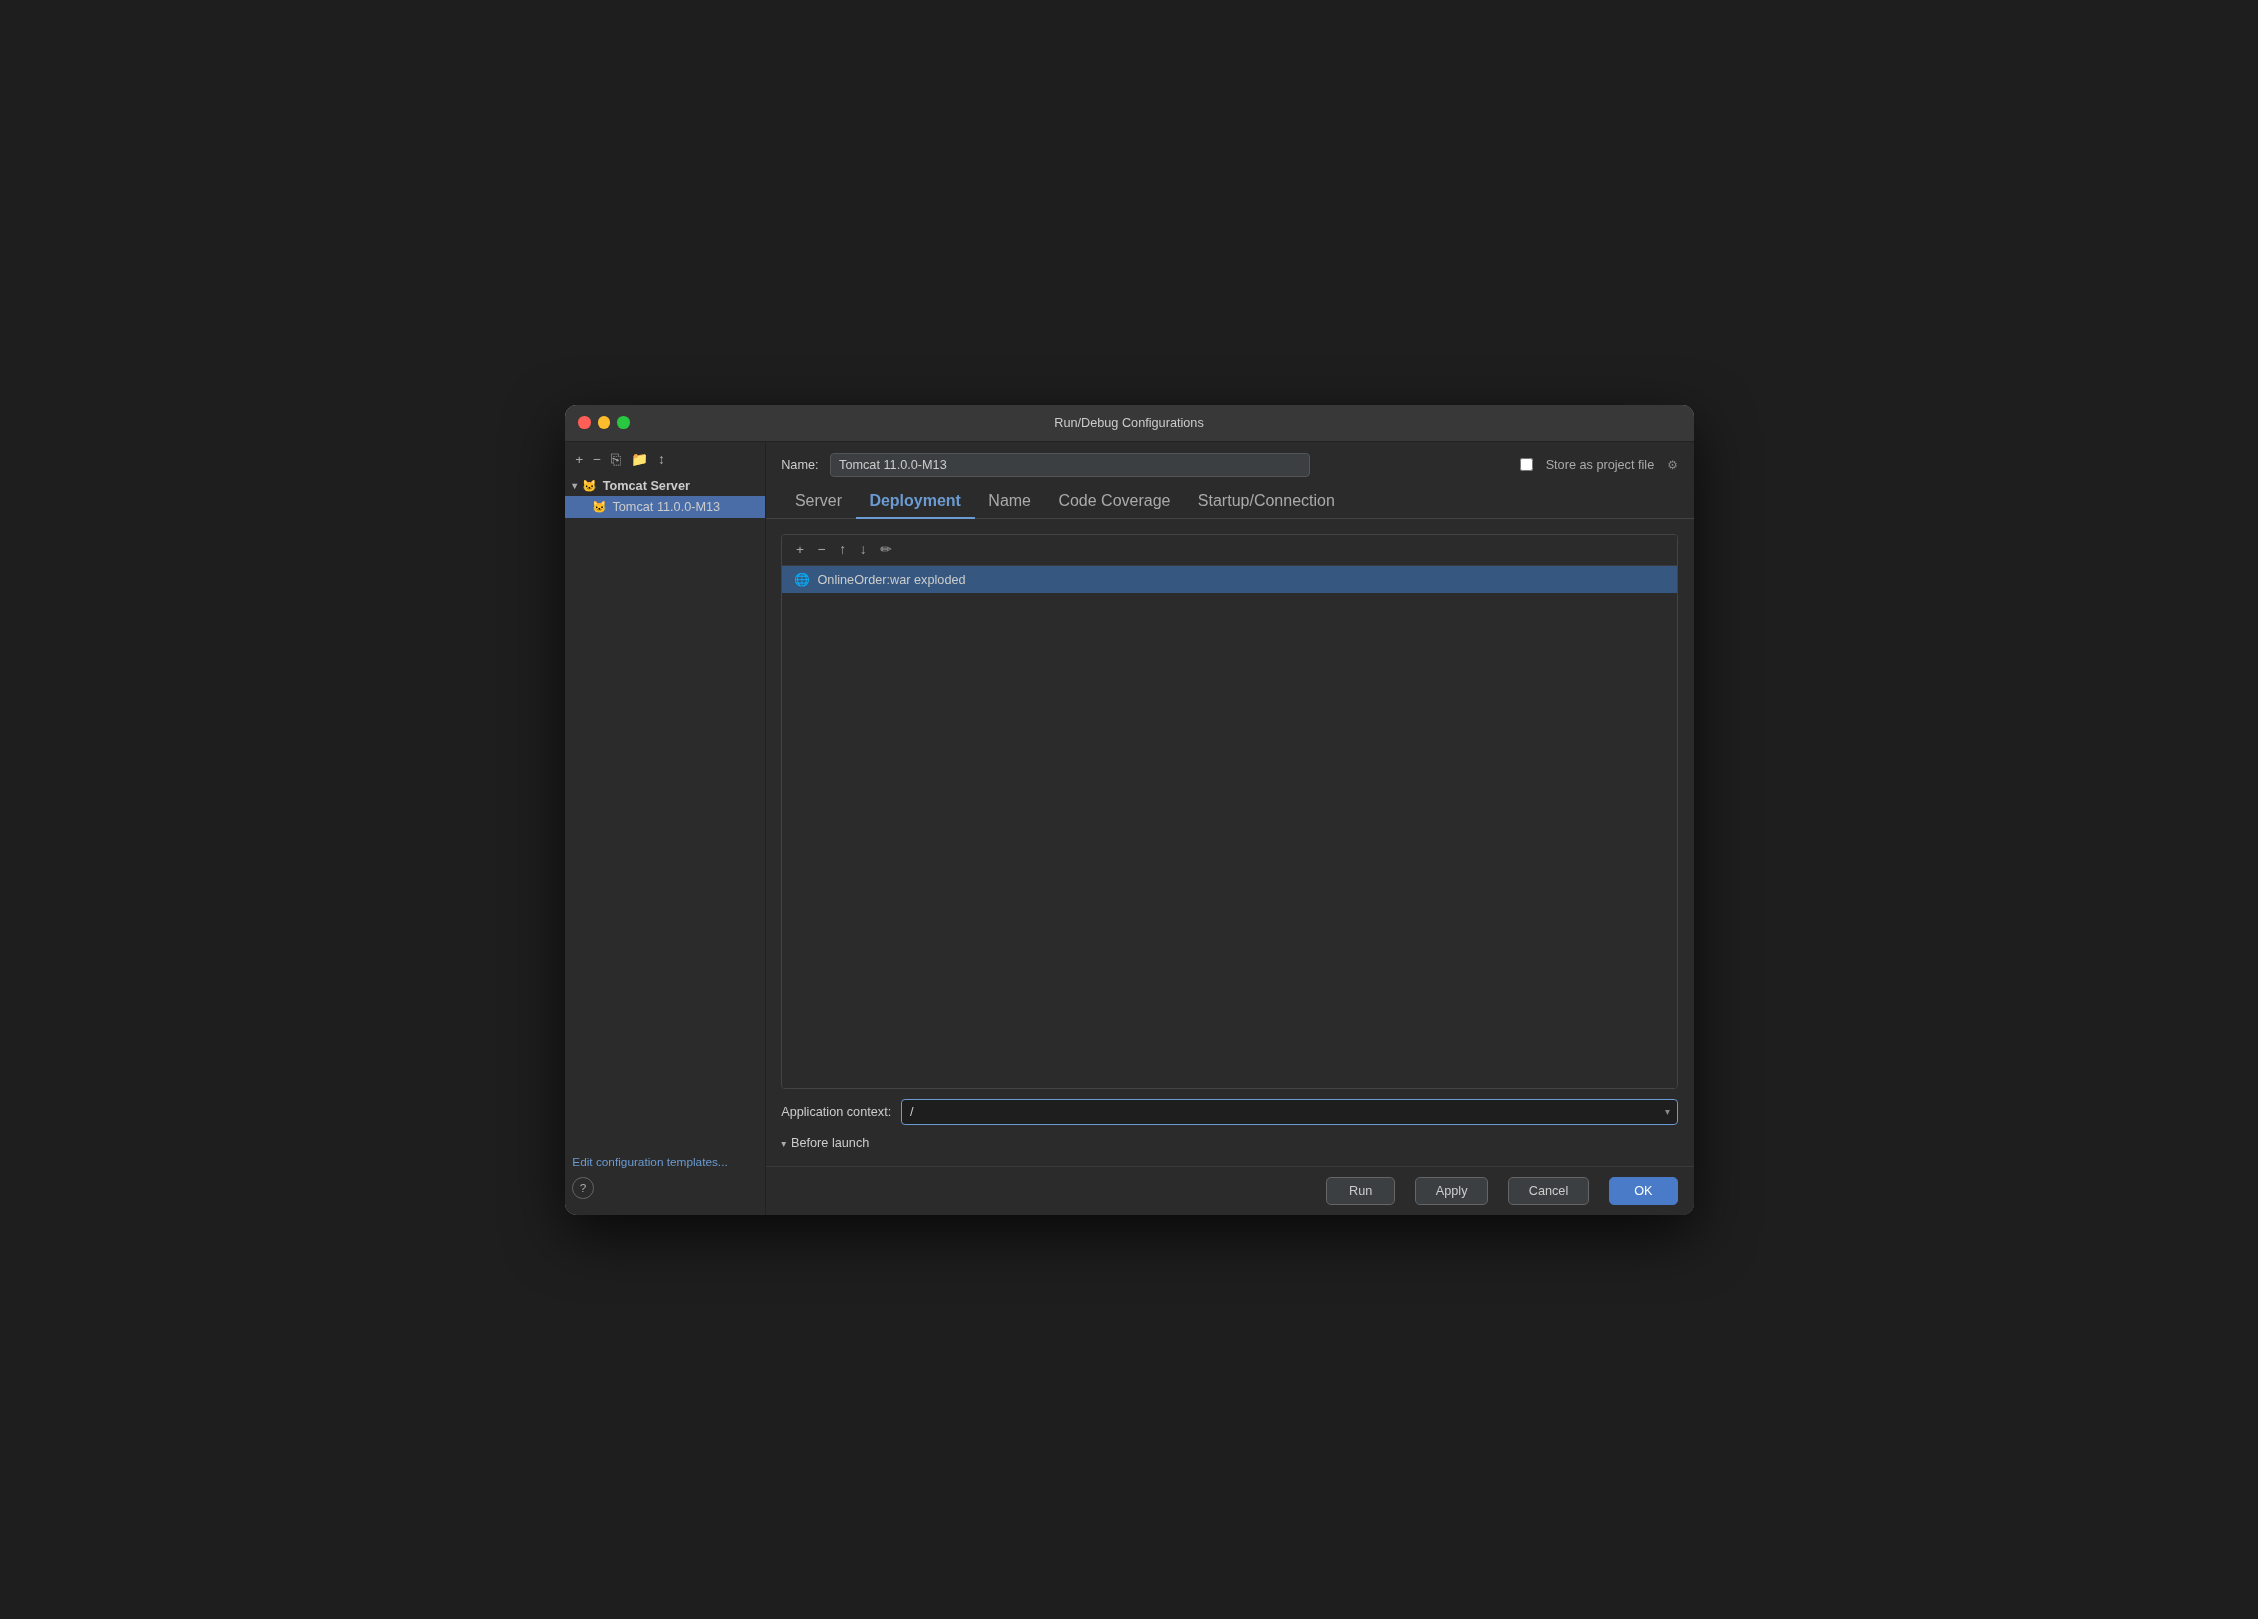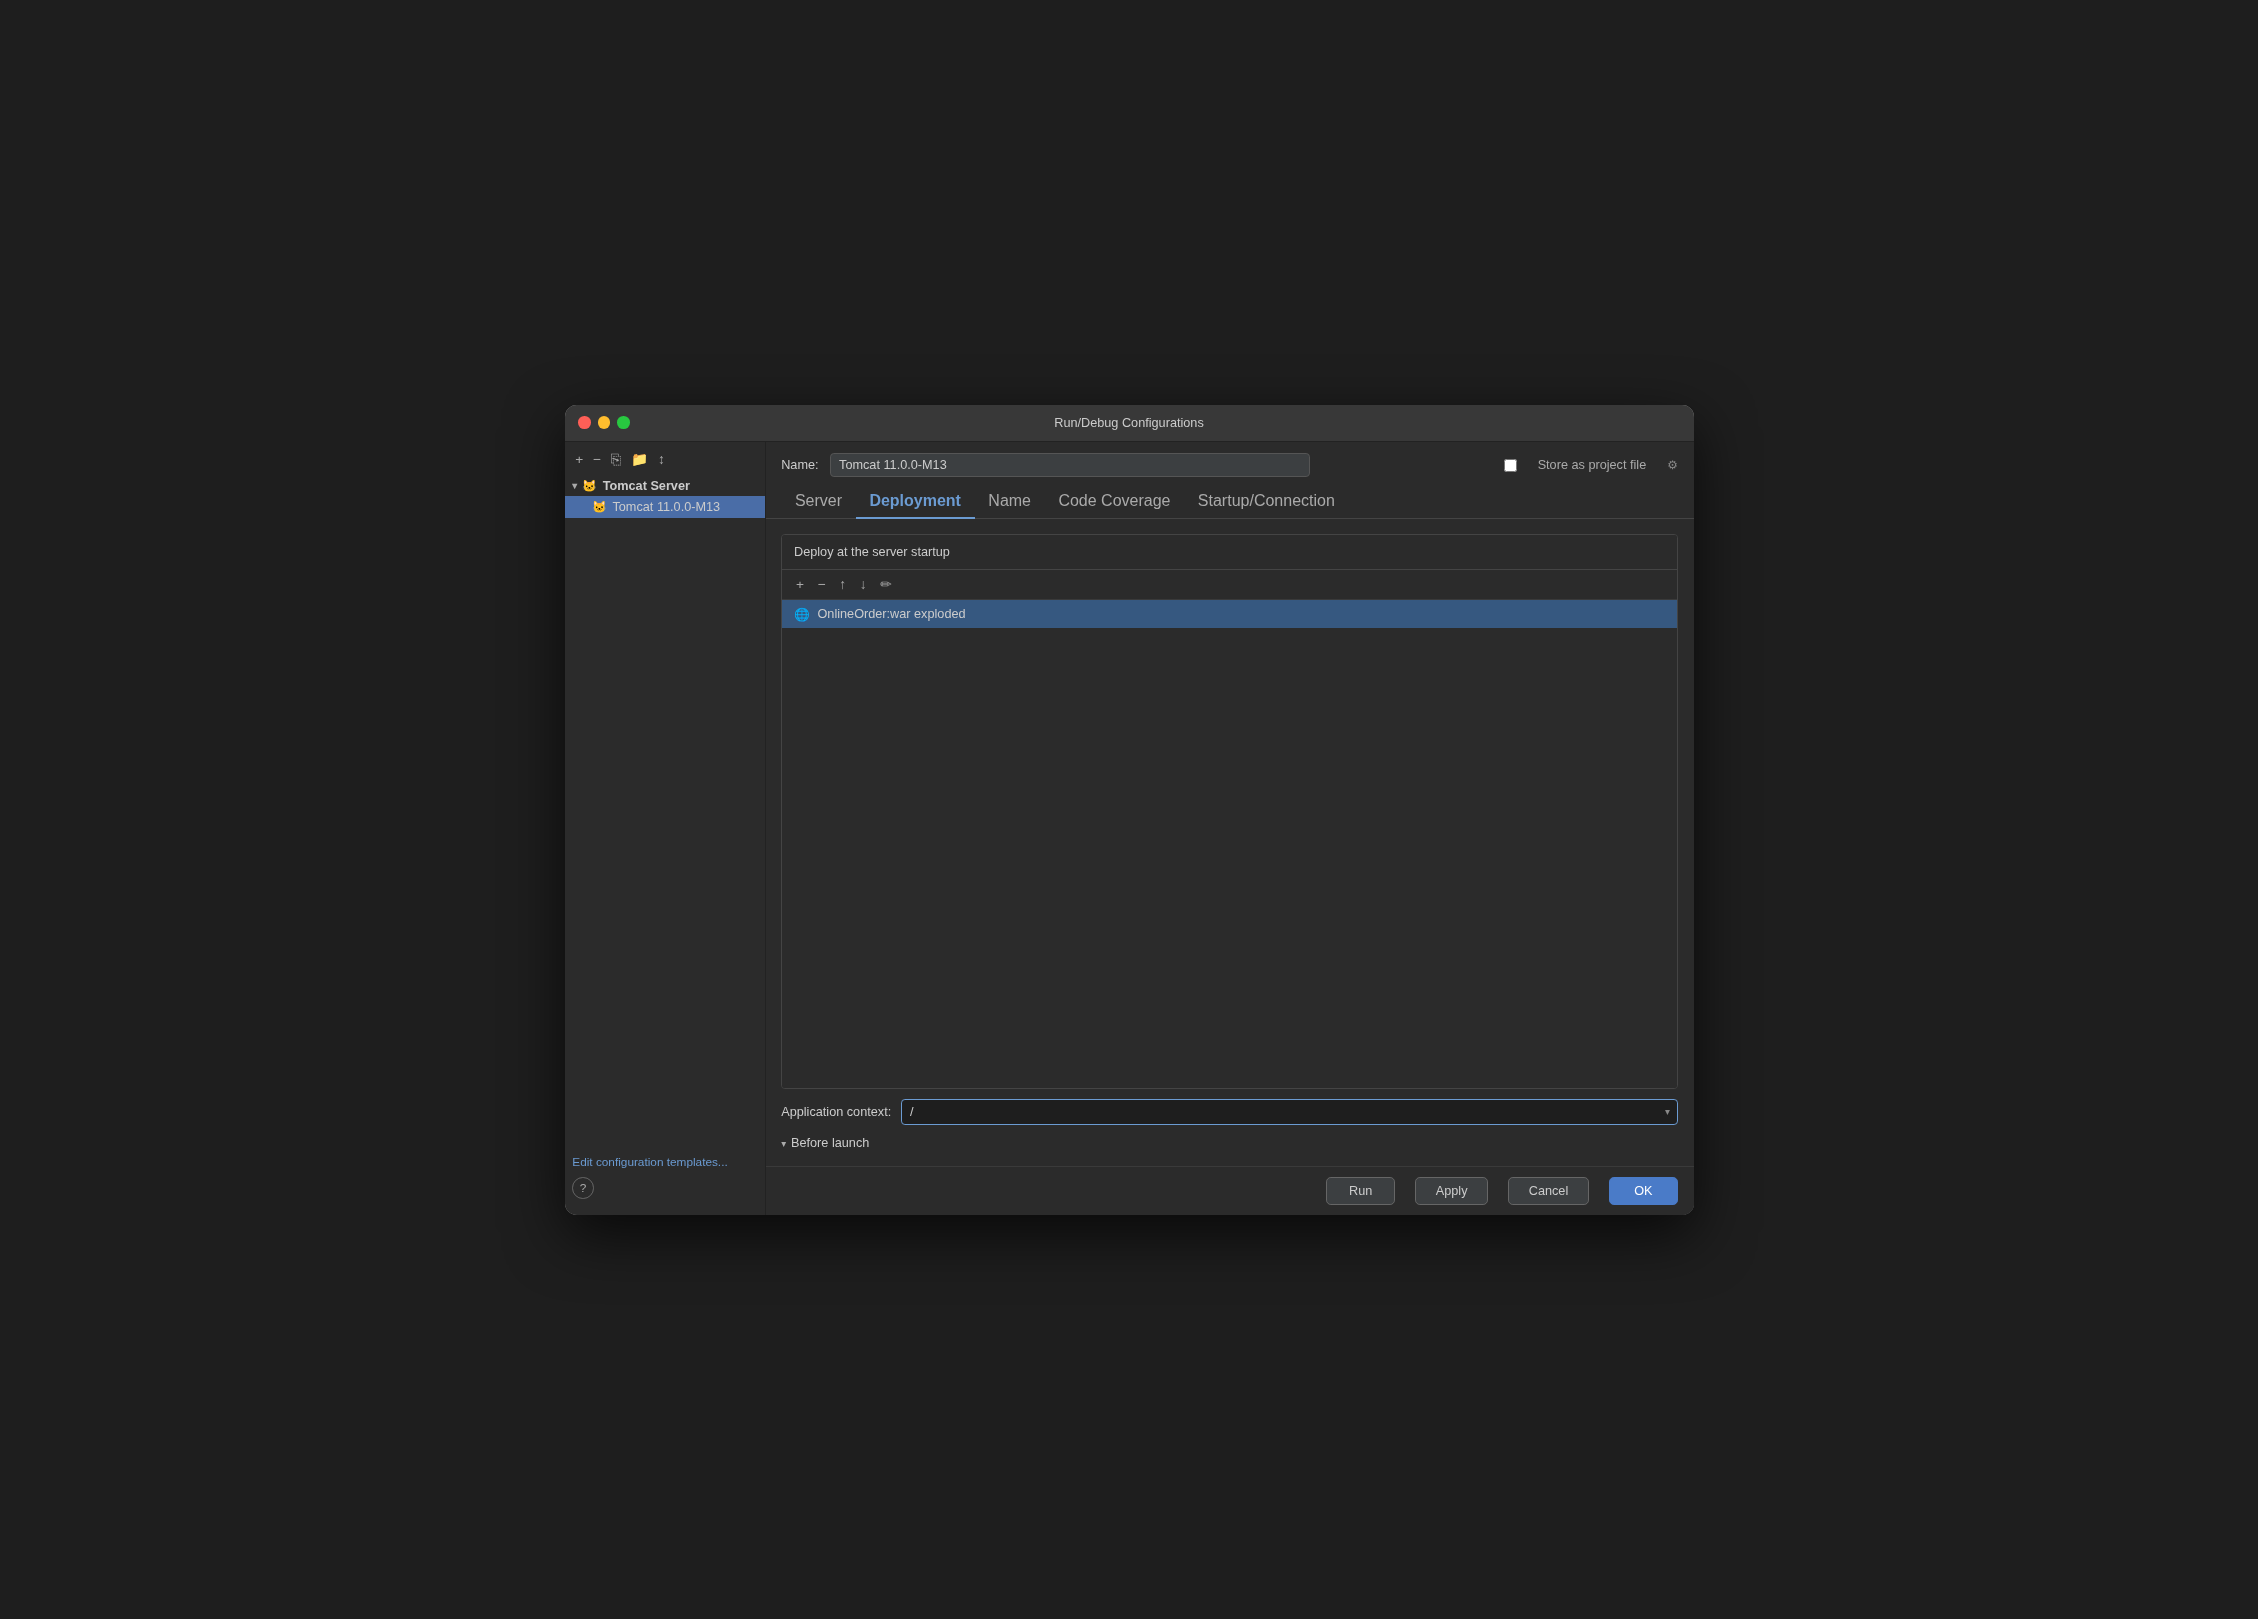--- a/index.html
+++ b/index.html
@@ -185,22 +185,22 @@
       border: 1px solid #555;
       border-radius: 3.9px;
       color: #ccc;
       padding: 3.9px 7.8px;
       font-size: 12.7px;
       outline: none;
     }
 
     .store-project {
       display: flex;
-      align-items: center;
-      gap: 21px;
+      align-items: flex-start;
+      gap: 13px;
       margin-left: auto;
       color: #aaa;
       font-size: 12.7px;
     }
 
     .store-checkbox {
       accent-color: #6b9bd2;
       cursor: pointer;
     }
 
@@ -447,21 +447,20 @@
       <div class="tabs-bar">
         <div class="tab">Server</div>
         <div class="tab active">Deployment</div>
         <div class="tab">Name</div>
         <div class="tab">Code Coverage</div>
         <div class="tab">Startup/Connection</div>
       </div>
 
       <div class="content-area">
         <div class="deploy-section">
-          <div class="deploy-header">Deploy at the server startup</div>
           <div class="deploy-toolbar">
             <button class="deploy-toolbar-btn">+</button>
             <button class="deploy-toolbar-btn">−</button>
             <button class="deploy-toolbar-btn">↑</button>
             <button class="deploy-toolbar-btn">↓</button>
             <button class="deploy-toolbar-btn">✏</button>
           </div>
           <div class="deploy-list">
             <div class="deploy-item selected">
               <span class="deploy-item-icon">🌐</span>

